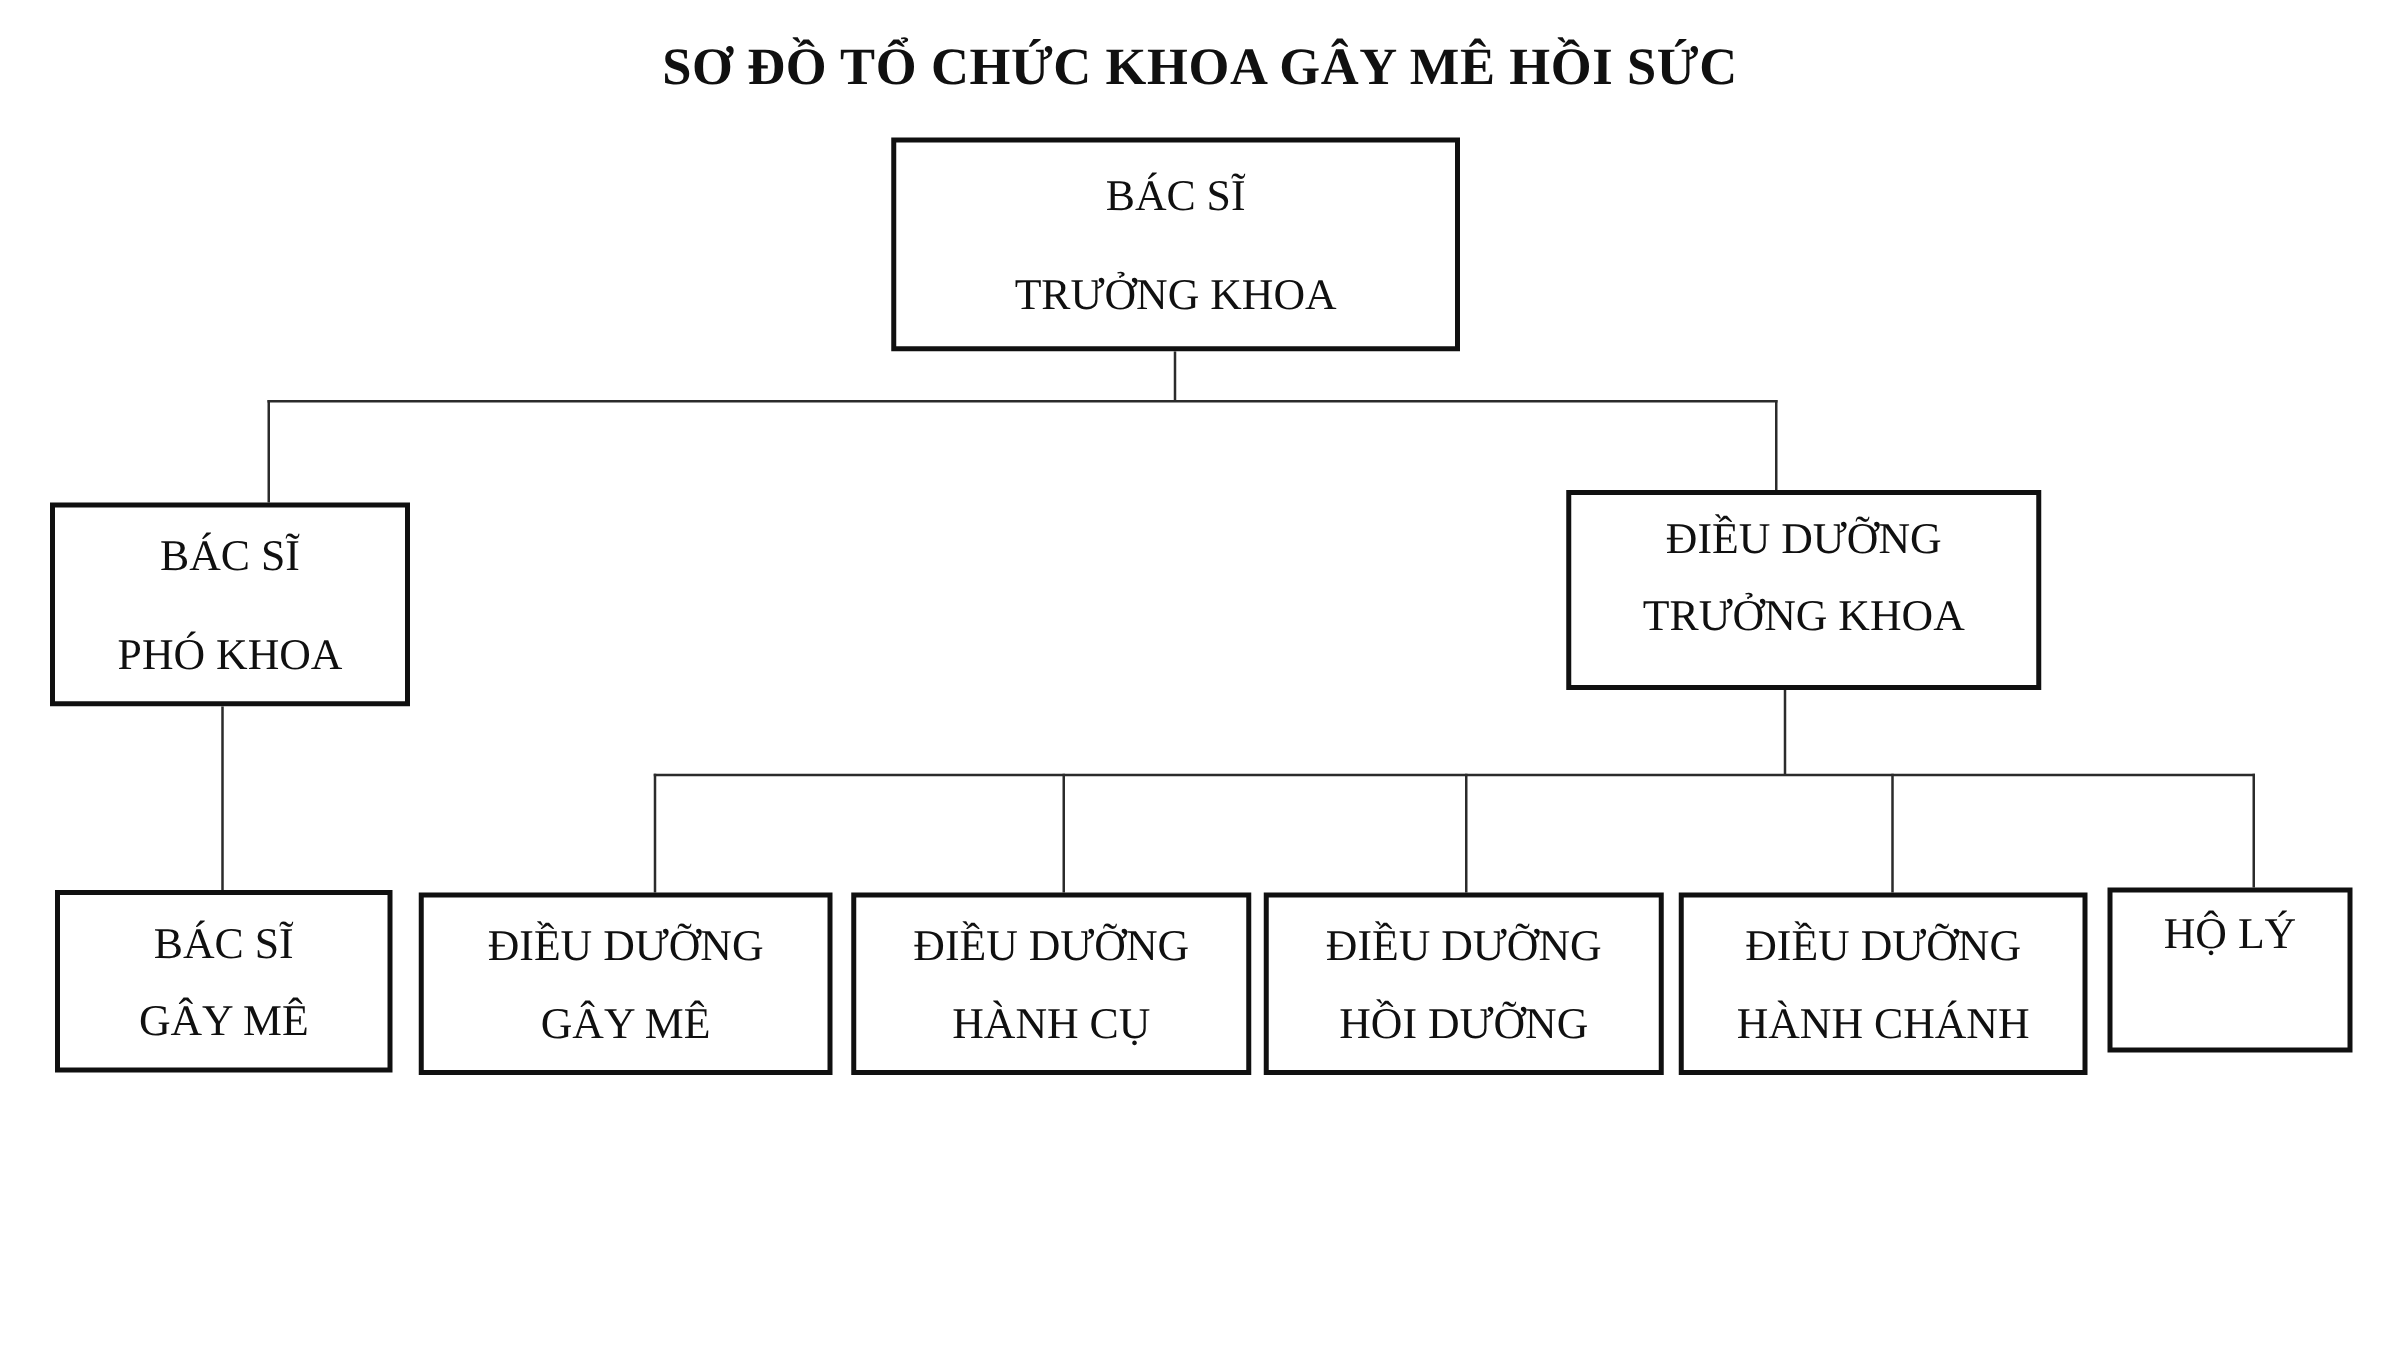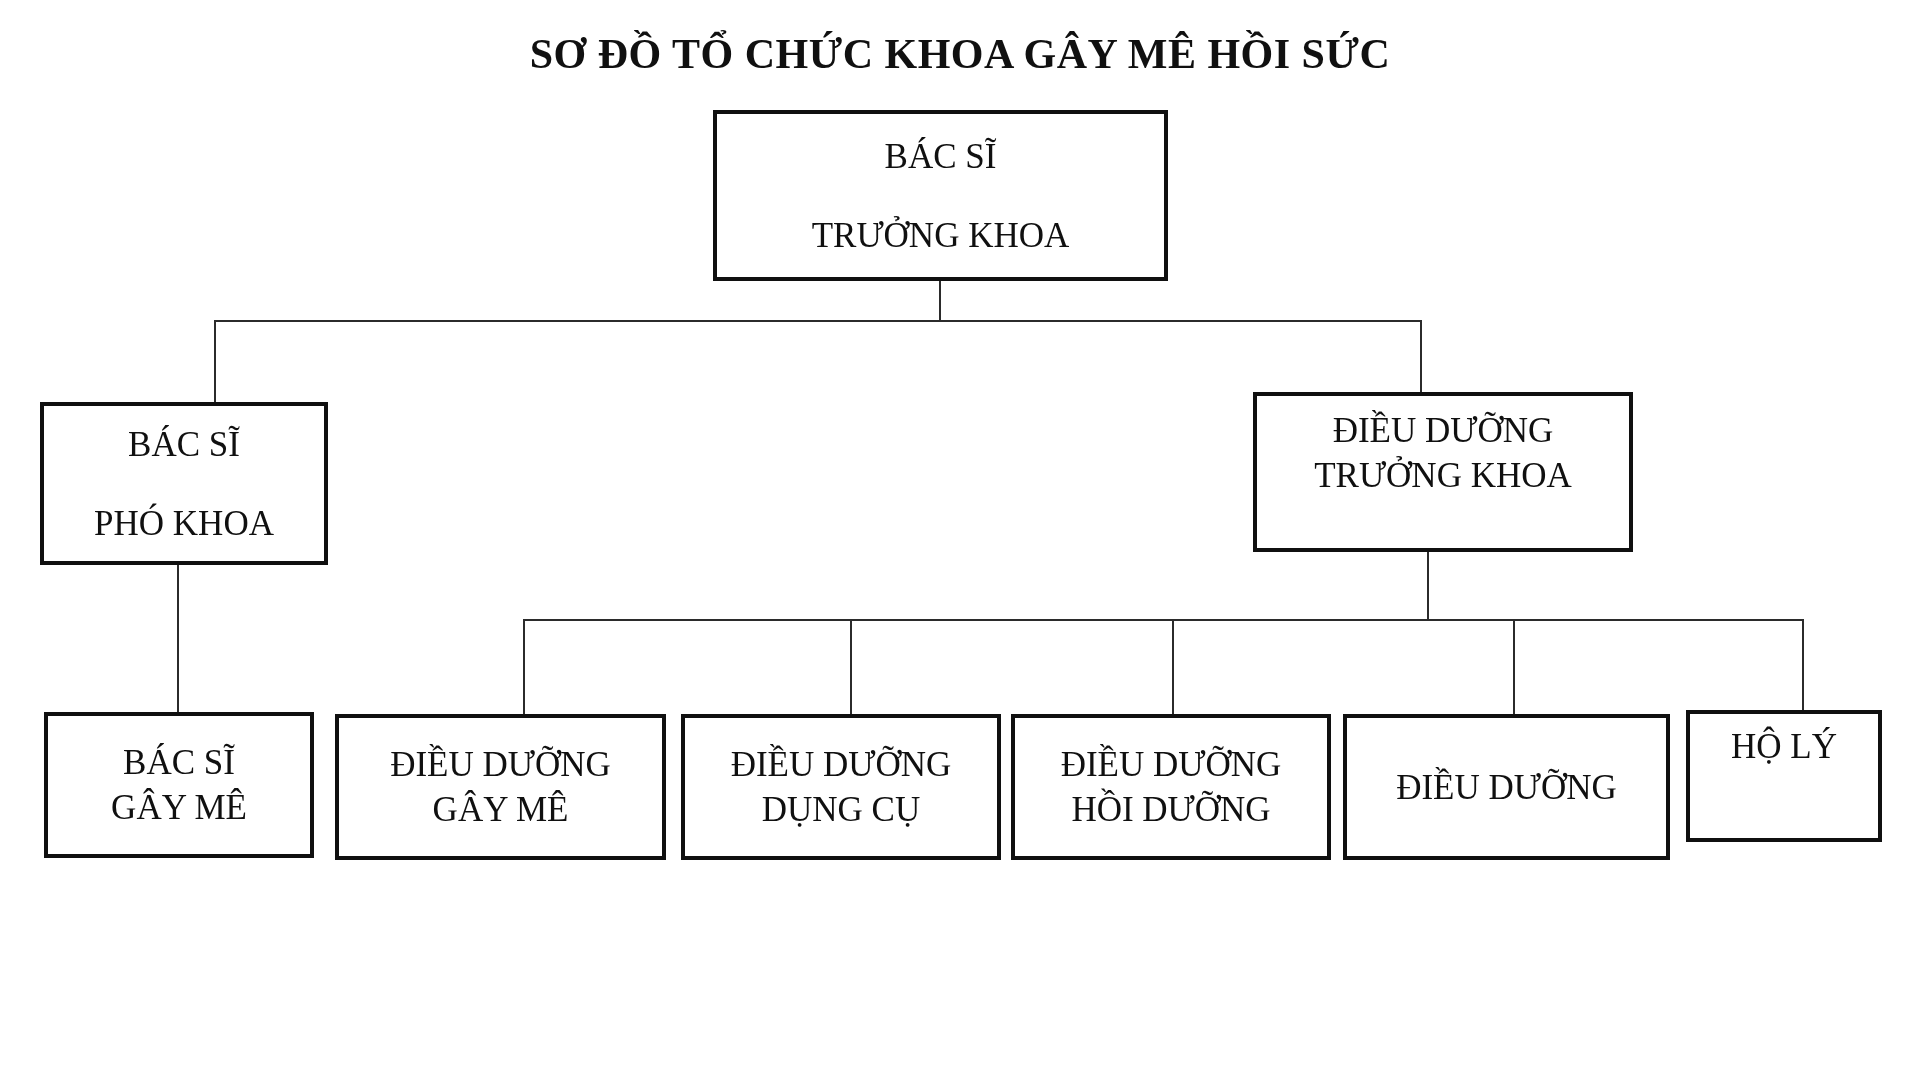--- a/index.html
+++ b/index.html
@@ -29,21 +29,21 @@
     background: #ffffff;
     color: #101010;
     font-size: 35px;
     text-align: center;
     display: flex;
     flex-direction: column;
     justify-content: center;
   }
   .node .line { line-height: 45px; display: block; }
   .gap-lg { row-gap: 34px; }           
-  .gap-sm { row-gap: 0; }              
+  .gap-sm { row-gap: 17px; }              
   .top-align { justify-content: flex-start; }
   .pad-top-sm { padding-top: 12px; }
   .pad-top-xs { padding-top: 10px; }
   
   .n-truong-khoa      { left: 713px;  top: 110px; width: 455px; height: 171px; }
   .n-pho-khoa         { left: 40px;   top: 402px; width: 288px; height: 163px; }
   .n-dd-truong-khoa   { left: 1253px; top: 392px; width: 380px; height: 160px; }
   .n-bs-gay-me        { left: 44px;   top: 712px; width: 270px; height: 146px; }
   .n-dd-gay-me        { left: 335px;  top: 714px; width: 331px; height: 146px; }
   .n-dd-dung-cu       { left: 681px;  top: 714px; width: 320px; height: 146px; }
@@ -105,29 +105,30 @@
     <span class="line">GÂY MÊ</span>
   </div>
 
   <div class="node n-dd-gay-me gap-sm">
     <span class="line">ĐIỀU DƯỠNG</span>
     <span class="line">GÂY MÊ</span>
   </div>
 
   <div class="node n-dd-dung-cu gap-sm">
     <span class="line">ĐIỀU DƯỠNG</span>
-    <span class="line">DỤNG CỤ</span>
+    <span class="line">HÀNH CỤ</span>
   </div>
 
   <div class="node n-dd-hoi-tinh gap-sm">
     <span class="line">ĐIỀU DƯỠNG</span>
     <span class="line">HỒI DƯỠNG</span>
   </div>
 
   <div class="node n-dd-hanh-chanh gap-sm">
     <span class="line">ĐIỀU DƯỠNG</span>
+    <span class="line">HÀNH CHÁNH</span>
   </div>
 
   <div class="node n-ho-ly gap-sm top-align pad-top-xs">
     <span class="line">HỘ LÝ</span>
   </div>
 
 </div>
 
 </body></html>

